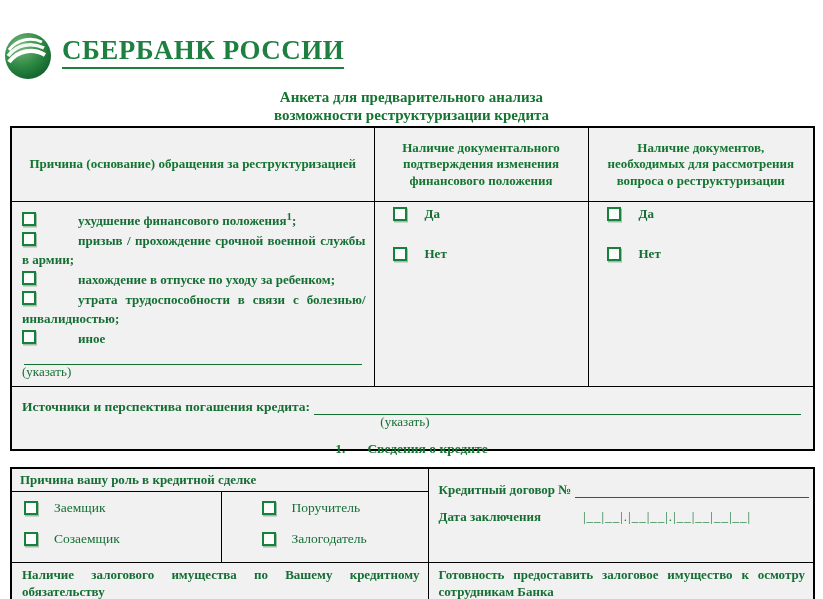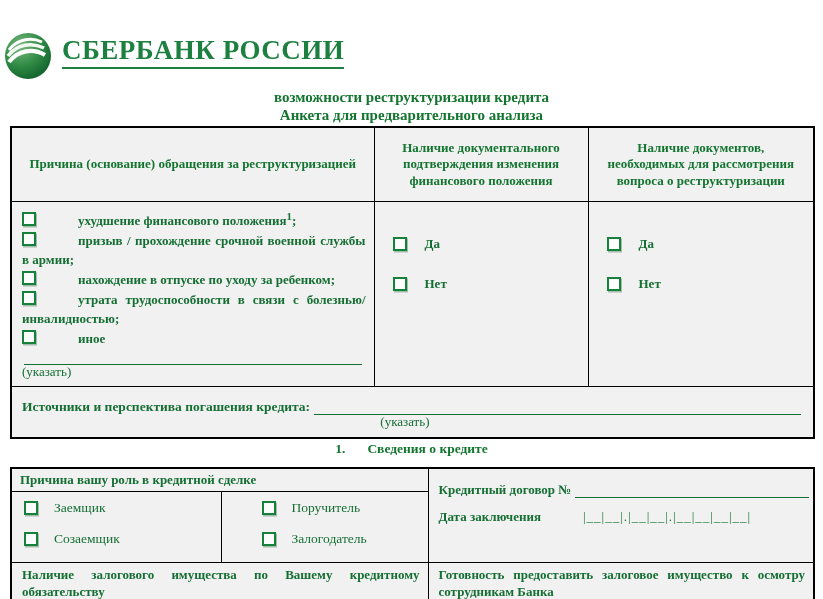--- a/index.html
+++ b/index.html
@@ -31,21 +31,21 @@
       box-shadow:1px 1.5px 0 rgba(18,90,40,.35);vertical-align:-1px;flex:none;}
 
   
   .reason-cell{padding:5px 8px 0 10px;}
   .reason-line{font-weight:bold;text-align:justify;line-height:19px;margin-bottom:1px;}
   .tab{display:inline-block;width:42px;}
   .fill-underline{border-bottom:1px solid #156f33;height:13px;margin:3px 4px 0 2px;}
   .hint{font-size:13px;font-weight:normal;text-align:left;color:#156f33;line-height:14px;}
 
   
-  .yn-cell{padding:34px 0 0 18px;}
+  .yn-cell{padding:4px 0 0 18px;}
   .yn-line{display:flex;align-items:center;margin-bottom:24px;font-weight:bold;}
   .yn-line .cb{margin-right:18px;}
 
   
   .sources-cell{padding:12px 12px 0 10px;}
   .sources-row{display:flex;align-items:flex-end;}
   .sources-label{font-weight:bold;white-space:nowrap;font-size:13.5px;}
   .fill-line{flex:1;border-bottom:1px solid #156f33;height:14px;margin-left:4px;}
   .sources-hint{margin-left:46%;}
 
@@ -83,22 +83,22 @@
     <path d="M5 19 C 13 8, 27 6, 38 11" stroke="#ffffff" stroke-width="3" fill="none"></path>
     <path d="M4 25 C 13 13, 28 11, 40 17" stroke="#f2f8f2" stroke-width="3.6" fill="none"></path>
     <path d="M5 31 C 14 19, 29 17, 41 24" stroke="#ffffff" stroke-width="4.2" fill="none"></path>
   </svg>
   <div class="logo-texts">
     <span class="brand">СБЕРБАНК РОССИИ</span>
   </div>
 </div>
 
 <div class="doc-title">
+  <div>Анкета для предварительного анализа</div>
   <div>возможности реструктуризации кредита</div>
-  <div>Анкета для предварительного анализа</div>
 </div>
 
 <table id="table1">
   <colgroup>
       <col style="width:363px">
       <col style="width:214px">
       <col style="width:226px">
     </colgroup>
   <tbody>
       <tr style="height:74px;">
@@ -140,21 +140,21 @@
       <div class="yn-line">
         <span class="cb"></span>
         <span>Да</span>
       </div>
       <div class="yn-line">
         <span class="cb"></span>
         <span>Нет</span>
       </div>
     </td>
   </tr>
-  <tr style="height:52px;">
+  <tr style="height:64px;">
     <td colspan="3" class="sources-cell">
       <div class="sources-row">
         <span class="sources-label">Источники и перспектива погашения кредита:</span>
         <span class="fill-line"></span>
       </div>
       <div class="hint sources-hint">(указать)</div>
     </td>
   </tr>
 </tbody>
   </table>

